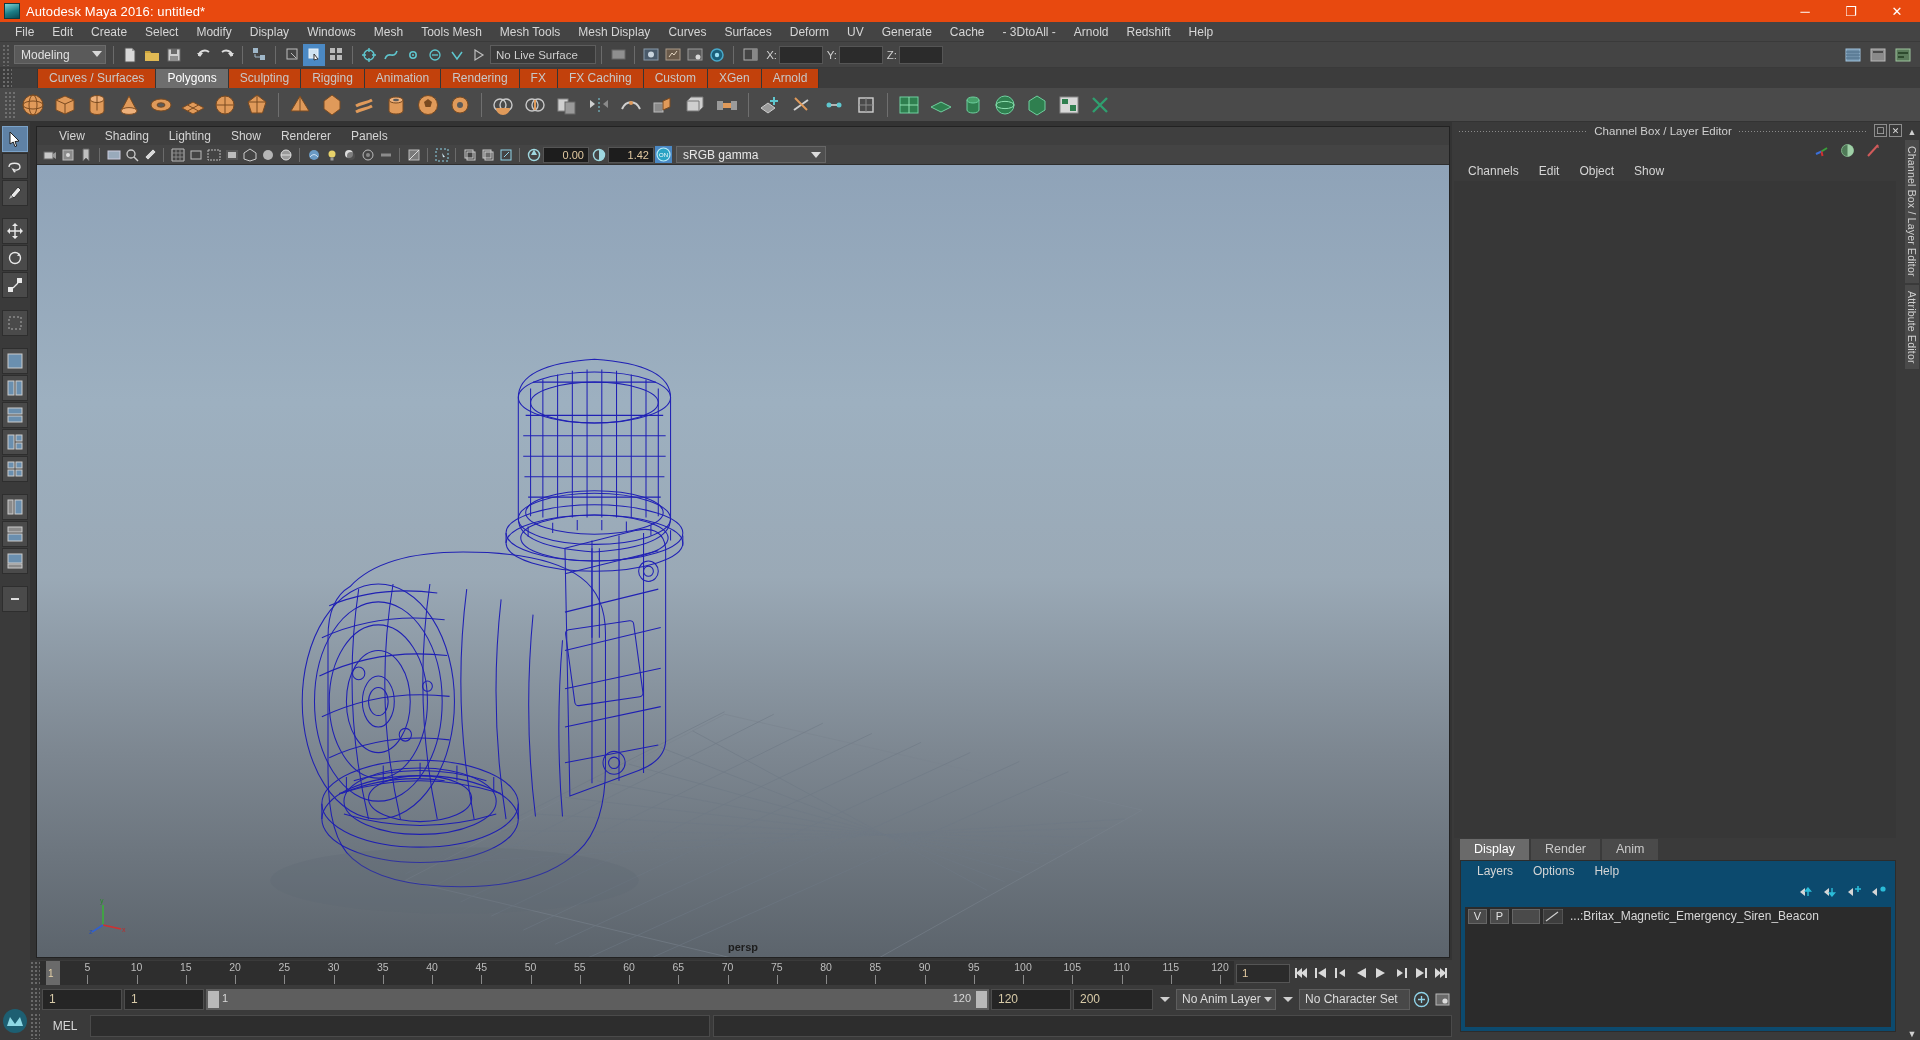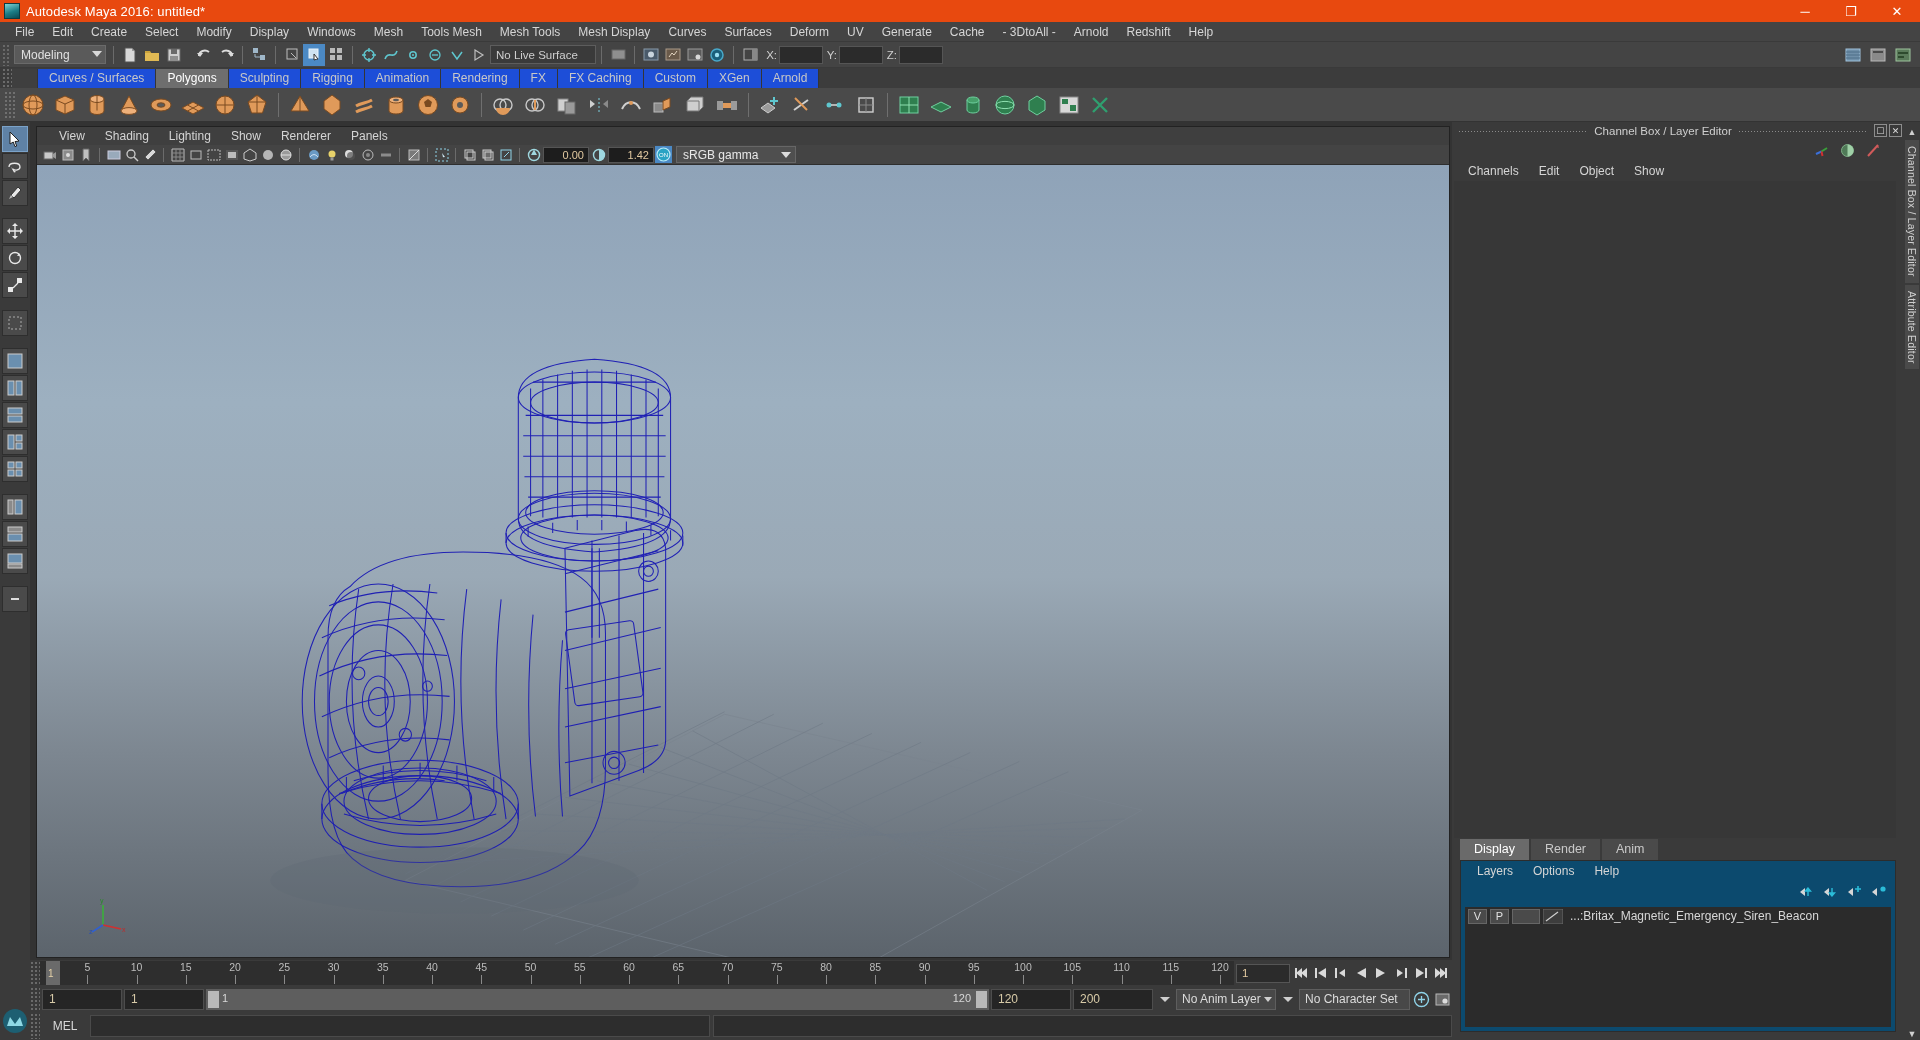--- a/index.html
+++ b/index.html
@@ -67,21 +67,21 @@
 
   
   .shelftabs {
     height: 20px; background: #3c3c3c; display: flex; align-items: flex-end;
     flex: 0 0 20px; padding-left: 2px;
   }
   .shelftabs .tabgrip { width: 10px; height: 20px; flex: 0 0 10px;
     background-image: radial-gradient(#8a8a8a 0.8px, transparent 0.9px); background-size: 4px 4px; opacity:.6;}
   .stab {
     height: 19px; line-height: 19px; padding: 0 11px; font-size: 12px;
-    color: #c8c8c8; background: #1d4ed8; border-right: 1px solid #353535; white-space: nowrap;
+    color: #c8c8c8; background: #c2410c; border-right: 1px solid #353535; white-space: nowrap;
   }
   .stab.sel { background: #6e6e6e; color: #ffffff; }
   .stab.first { background: #3f3f3f; width: 26px; padding: 0; border-right: 1px solid #353535; }
 
   
   .shelf {
     height: 34px; background: #4a4a4a; display: flex; align-items: center;
     flex: 0 0 34px; padding-left: 4px; gap: 2px; border-bottom: 1px solid #333;
   }
   .shelf .grip { width: 12px; height: 28px; flex: 0 0 12px;
@@ -111,21 +111,21 @@
             flex: 0 0 18px; padding-left: 12px; }
   .vpmenu .mi { padding: 0 10px; font-size: 12px; color: #d5d5d5; line-height: 18px; }
   .vptools { height: 20px; background: #444; display: flex; align-items: center;
              flex: 0 0 20px; padding-left: 4px; gap: 1px; border-bottom: 1px solid #2e2e2e; }
   .vt { width: 17px; height: 17px; flex: 0 0 17px; display: flex; align-items: center; justify-content: center; }
   .vt.on { background: #4b89c4; }
   .vtsep { width: 1px; height: 14px; background: #6b6b6b; margin: 0 4px; flex: 0 0 1px; }
   .numfld { width: 46px; height: 16px; background: #1d1d1d; border: 1px solid #555;
             color: #e2c9a0; font-size: 11px; display: flex; align-items: center;
             justify-content: flex-end; padding-right: 4px; }
-  .gammasel { width: 120px; height: 17px; background: #4f4f4f; border: 1px solid #666;
+  .gammasel { width: 150px; height: 17px; background: #4f4f4f; border: 1px solid #666;
               display: flex; align-items: center; padding-left: 6px; font-size: 12px; color: #e8e8e8;
               position: relative; margin-left: 3px; }
   .gammasel .arw { position: absolute; right: 4px; top: 5px;
     border-left: 5px solid transparent; border-right: 5px solid transparent; border-top: 6px solid #dcdcdc; }
 
   .viewport { flex: 1 1 auto; position: relative; min-height: 0; overflow: hidden;
     background: linear-gradient(to bottom, #8fa3b8 0%, #9cafc0 28%, #9fb0bf 48%, #8b9aa6 70%, #6f7a83 88%, #5d666e 100%); }
   .vp-label { position: absolute; bottom: 4px; left: 0; right: 0; text-align: center;
               color: #1d1d1d; font-size: 11px; font-weight: bold; }
   .axis-gizmo { position: absolute; left: 52px; bottom: 22px; width: 40px; height: 40px; }
@@ -1049,20 +1049,21 @@
           <div class="axis-gizmo">
             <svg width="40" height="40" viewBox="0 0 40 40">
               <path d="M14 30 L14 10" stroke="#3ab03a" stroke-width="1.6"></path>
               <path d="M14 30 L32 34" stroke="#d03030" stroke-width="1.6"></path>
               <path d="M14 30 L3 37" stroke="#3060d0" stroke-width="1.6"></path>
               <text x="11" y="8" font-size="7" fill="#2a8a2a" font-family="Liberation Sans">y</text>
               <text x="33" y="37" font-size="7" fill="#c02a2a" font-family="Liberation Sans">x</text>
               <text x="0" y="39" font-size="7" fill="#2a50b0" font-family="Liberation Sans">z</text>
             </svg>
           </div>
+          <div class="vp-label">persp</div>
         </div>
       </div>
 
       <div class="timeline-wrap">
         <div class="tlgrip"></div>
         <div class="timeline">
           <div class="tl-cursor" style="left:6px">
             <span>1</span>
           </div>
           <div id="tlticks">

